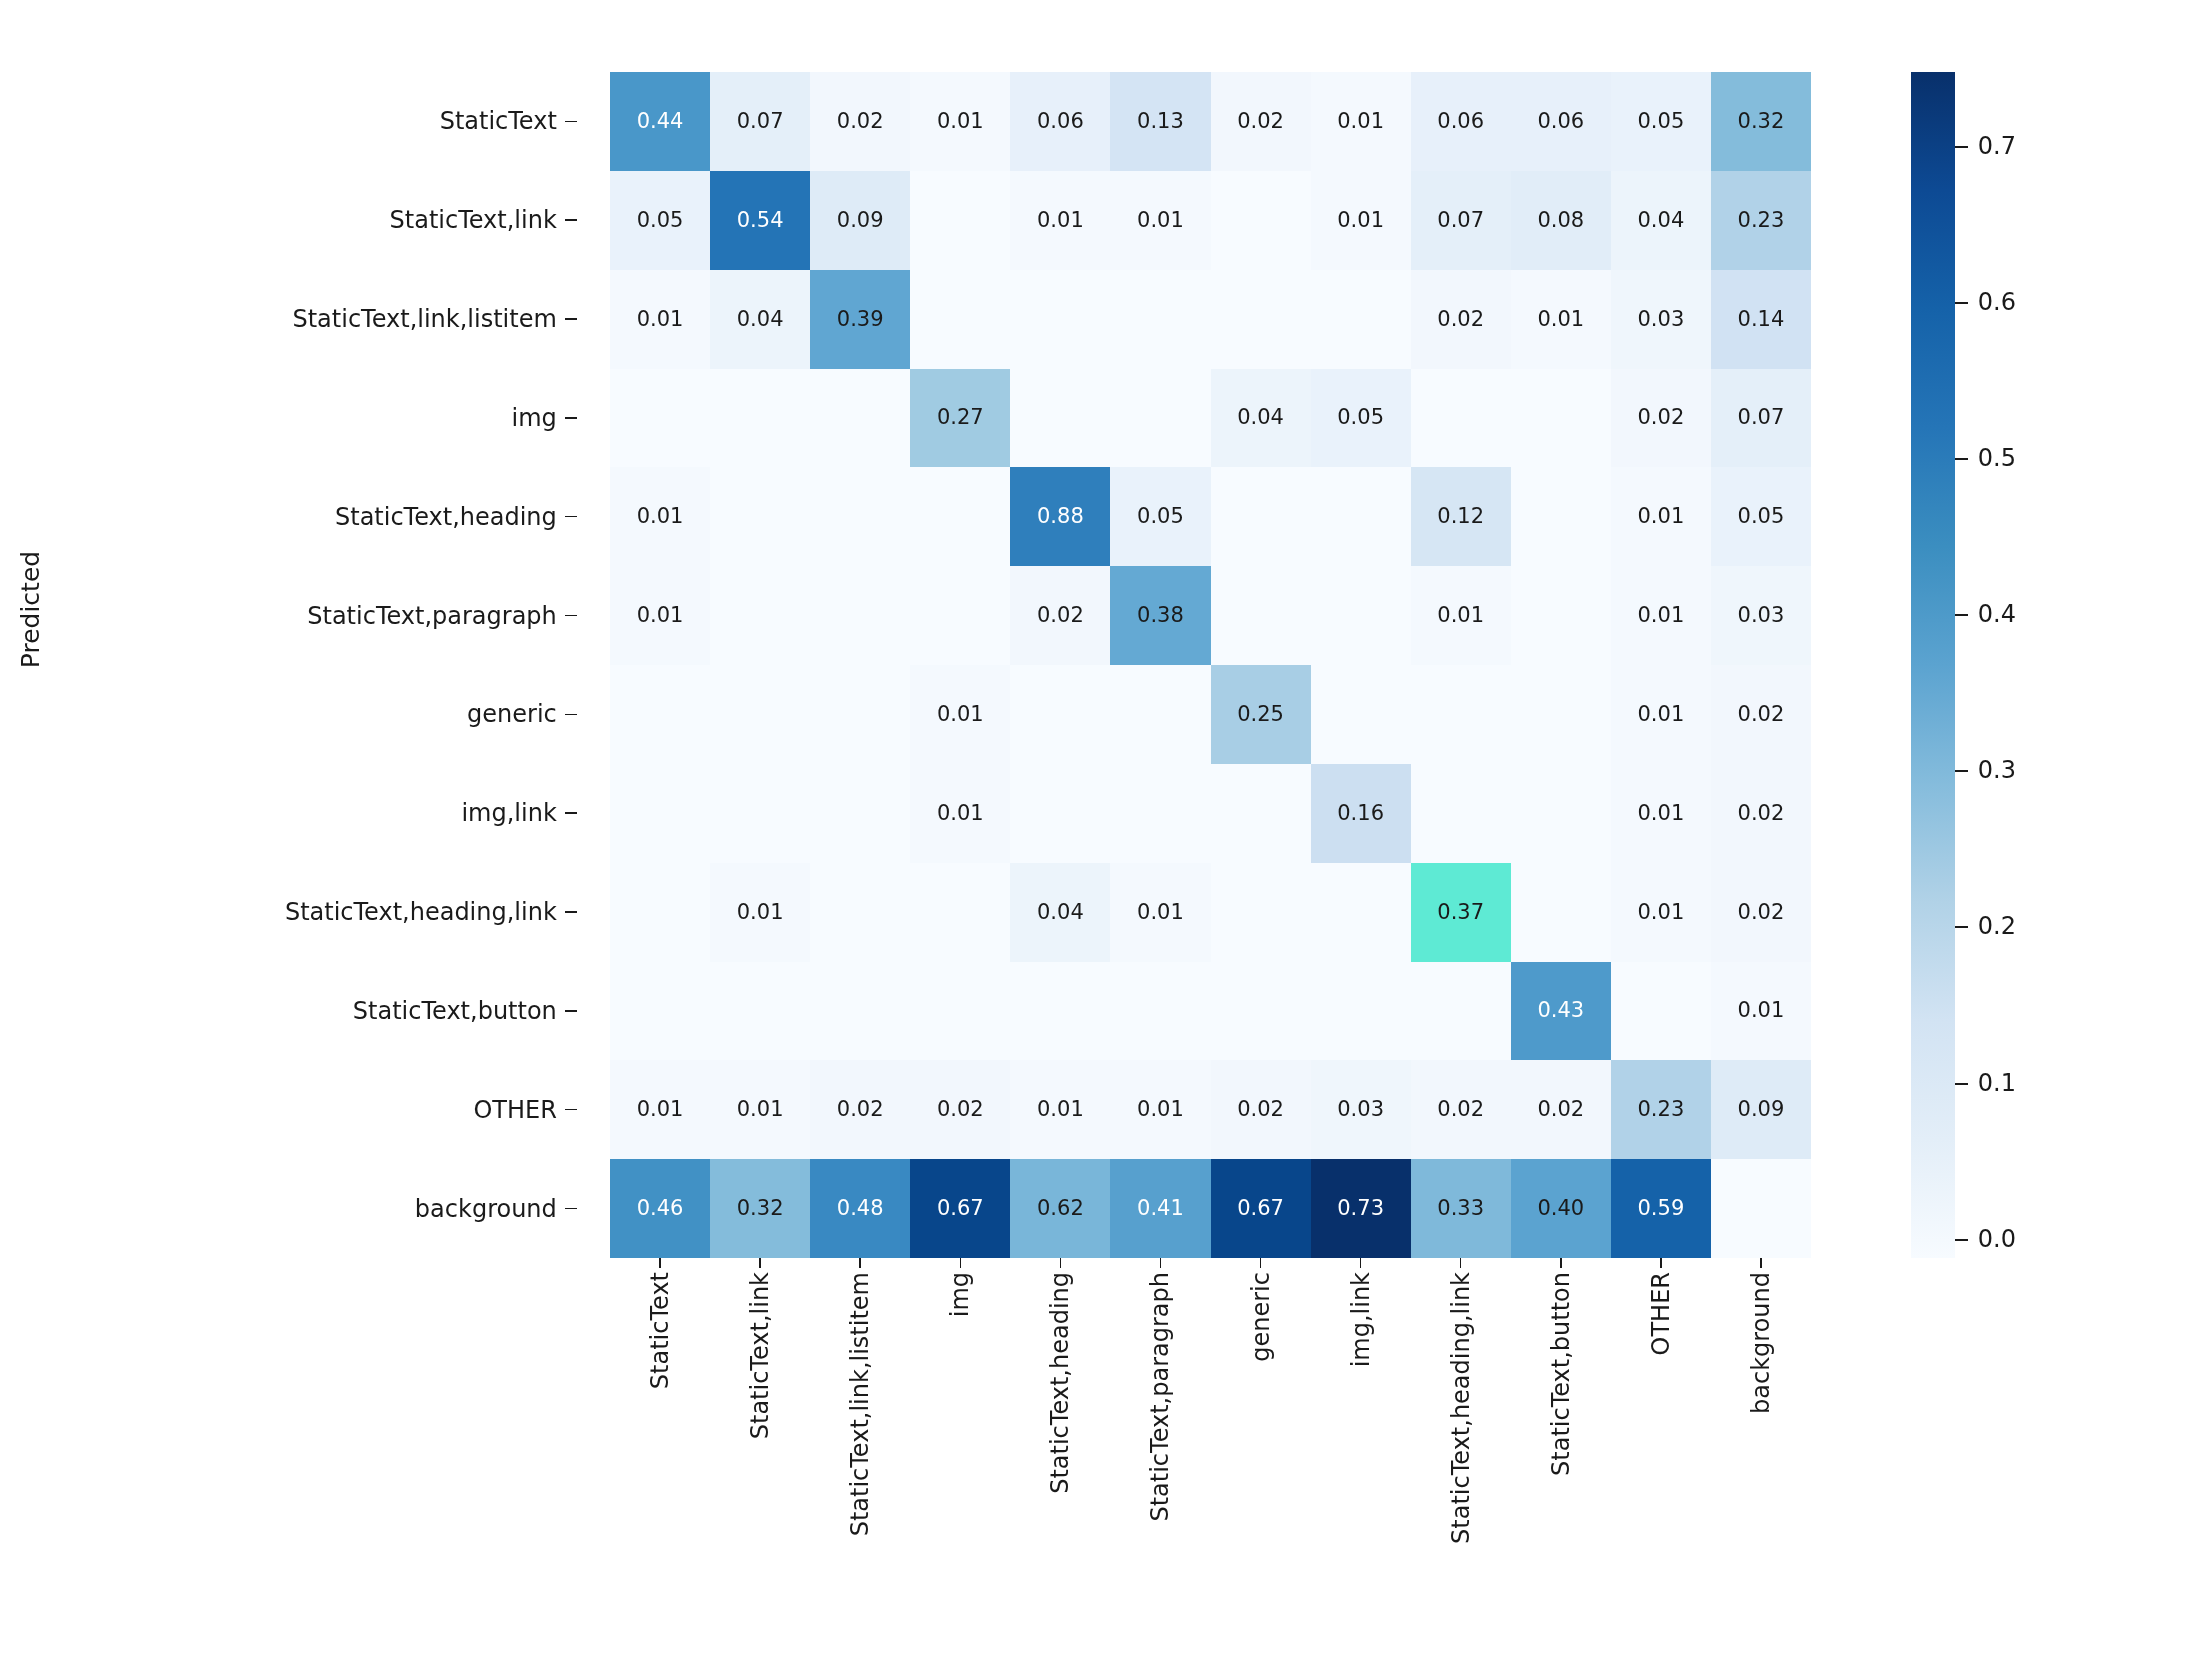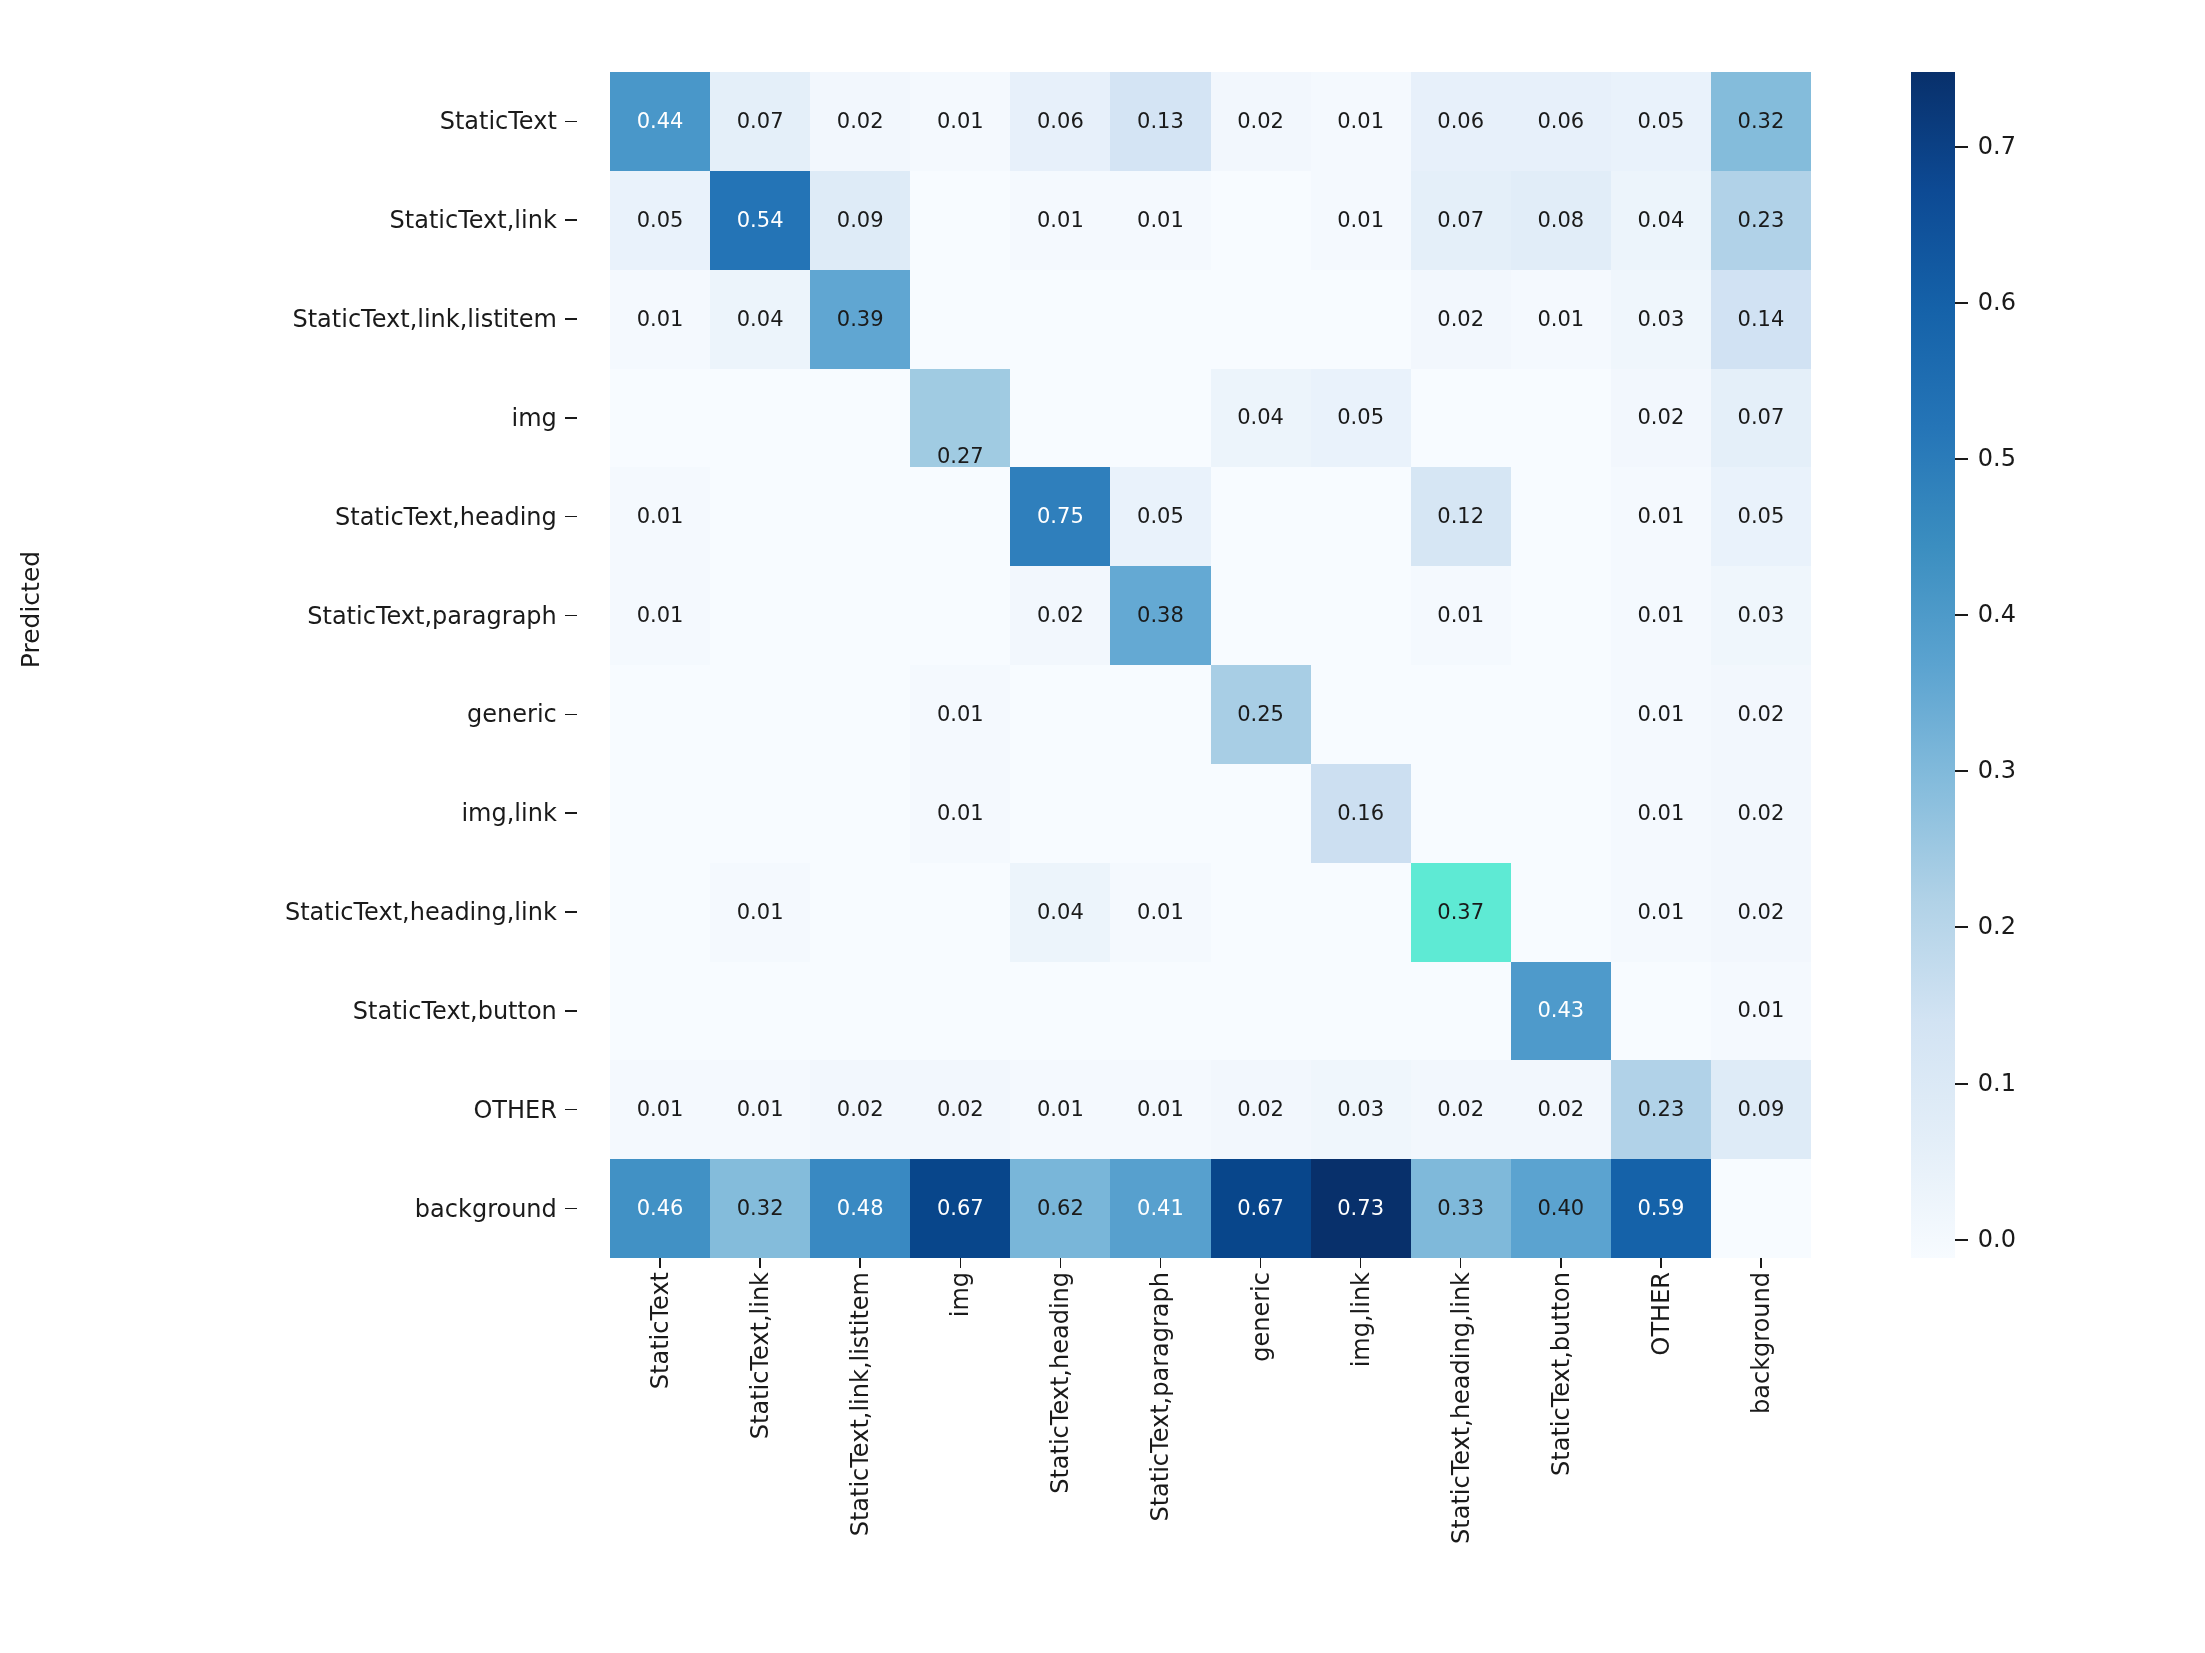--- a/index.html
+++ b/index.html
@@ -344,21 +344,21 @@
         </div>
         <div class="hm-cell" style="background: rgb(239, 246, 252);">
           <span>0.03</span>
         </div>
         <div class="hm-cell" style="background: rgb(209, 226, 243);">
           <span>0.14</span>
         </div>
         <div class="hm-cell" style="background: rgb(247, 251, 255);"></div>
         <div class="hm-cell" style="background: rgb(247, 251, 255);"></div>
         <div class="hm-cell" style="background: rgb(247, 251, 255);"></div>
-        <div class="hm-cell" style="background: rgb(160, 203, 226); align-items: flex-end;">
+        <div class="hm-cell" style="background: rgb(160, 203, 226);">
           <span>0.27</span>
         </div>
         <div class="hm-cell" style="background: rgb(247, 251, 255);"></div>
         <div class="hm-cell" style="background: rgb(247, 251, 255);"></div>
         <div class="hm-cell" style="background: rgb(236, 244, 251);">
           <span>0.04</span>
         </div>
         <div class="hm-cell" style="background: rgb(233, 242, 251);">
           <span>0.05</span>
         </div>
@@ -370,21 +370,21 @@
         <div class="hm-cell" style="background: rgb(228, 239, 249);">
           <span>0.07</span>
         </div>
         <div class="hm-cell" style="background: rgb(244, 249, 254);">
           <span>0.01</span>
         </div>
         <div class="hm-cell" style="background: rgb(247, 251, 255);"></div>
         <div class="hm-cell" style="background: rgb(247, 251, 255);"></div>
         <div class="hm-cell" style="background: rgb(247, 251, 255);"></div>
         <div class="hm-cell light-text" style="background: rgb(47, 127, 188);">
-          <span>0.75</span>
+          <span>0.88</span>
         </div>
         <div class="hm-cell" style="background: rgb(233, 242, 251);">
           <span>0.05</span>
         </div>
         <div class="hm-cell" style="background: rgb(247, 251, 255);"></div>
         <div class="hm-cell" style="background: rgb(247, 251, 255);"></div>
         <div class="hm-cell" style="background: rgb(214, 230, 244);">
           <span>0.12</span>
         </div>
         <div class="hm-cell" style="background: rgb(247, 251, 255);"></div>

